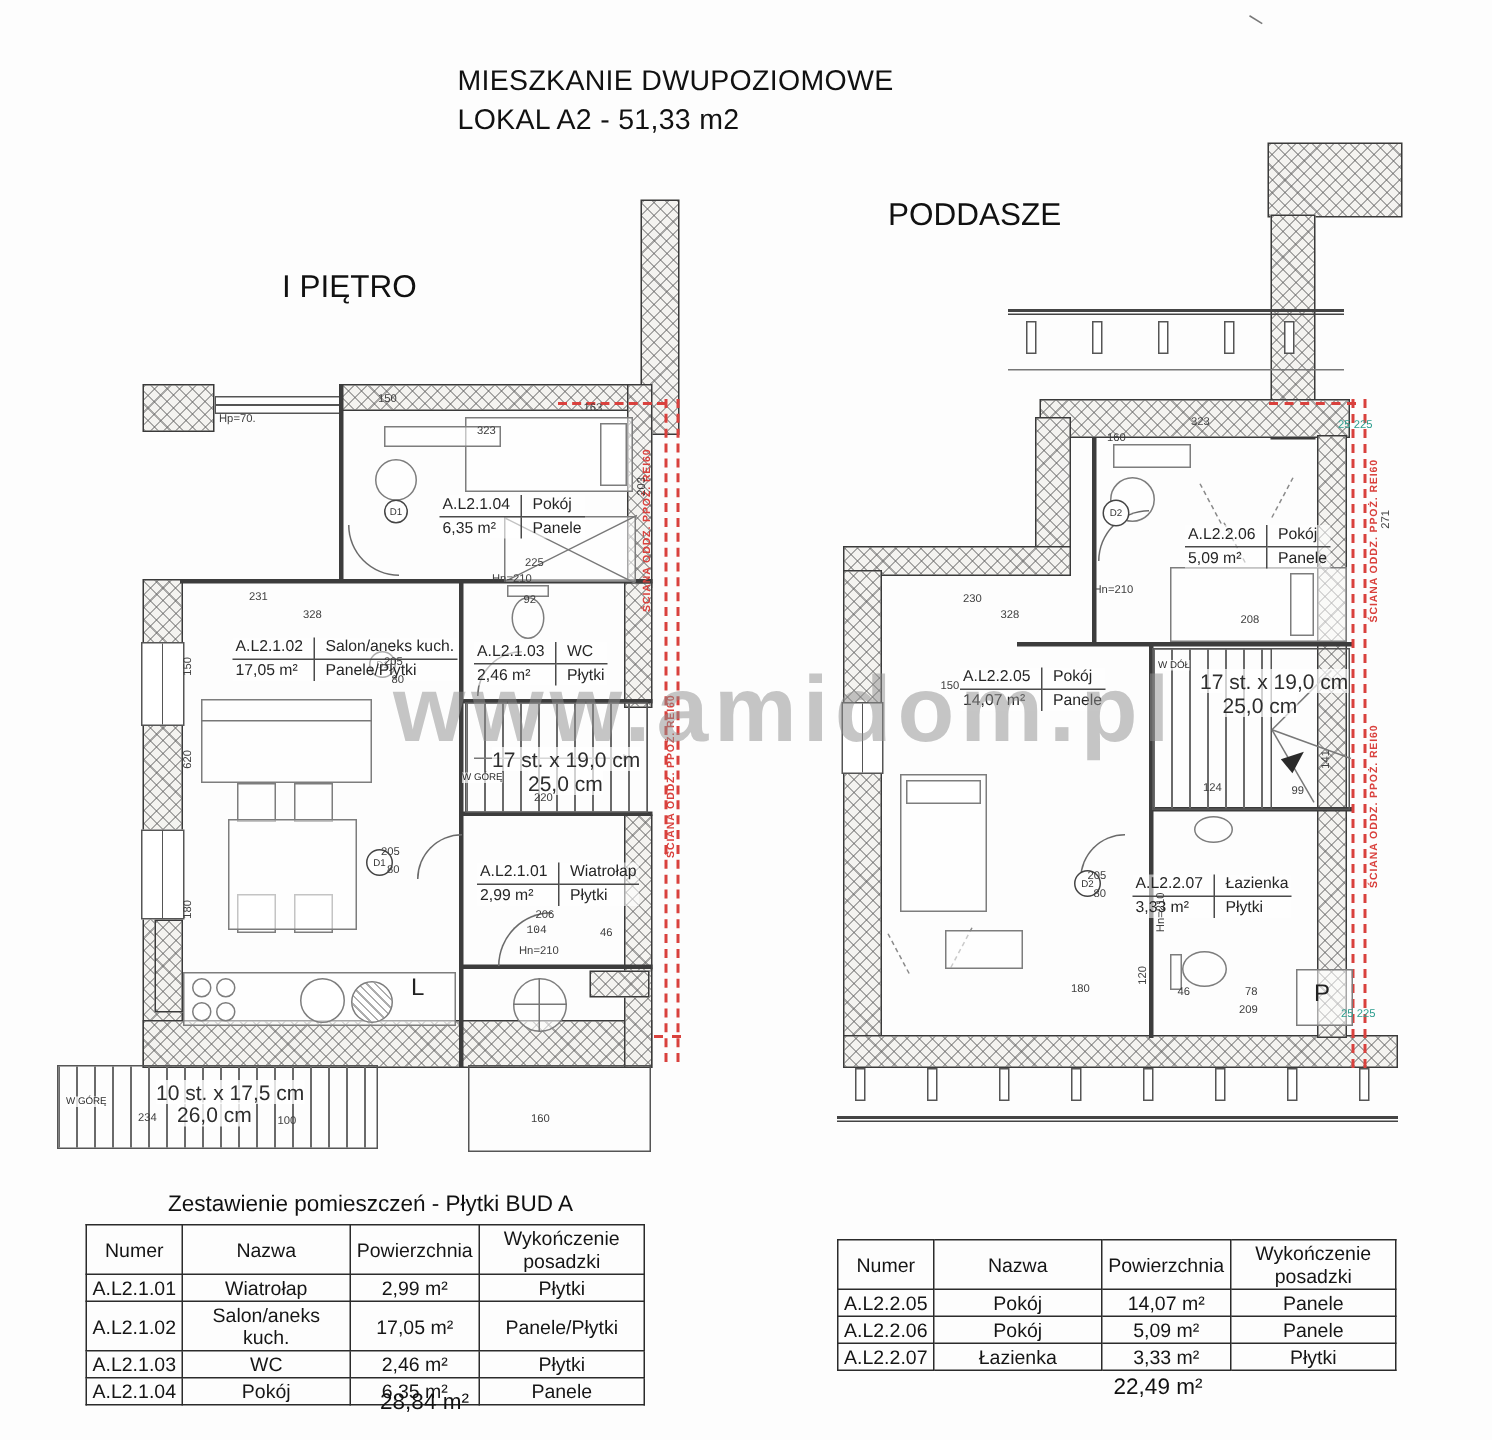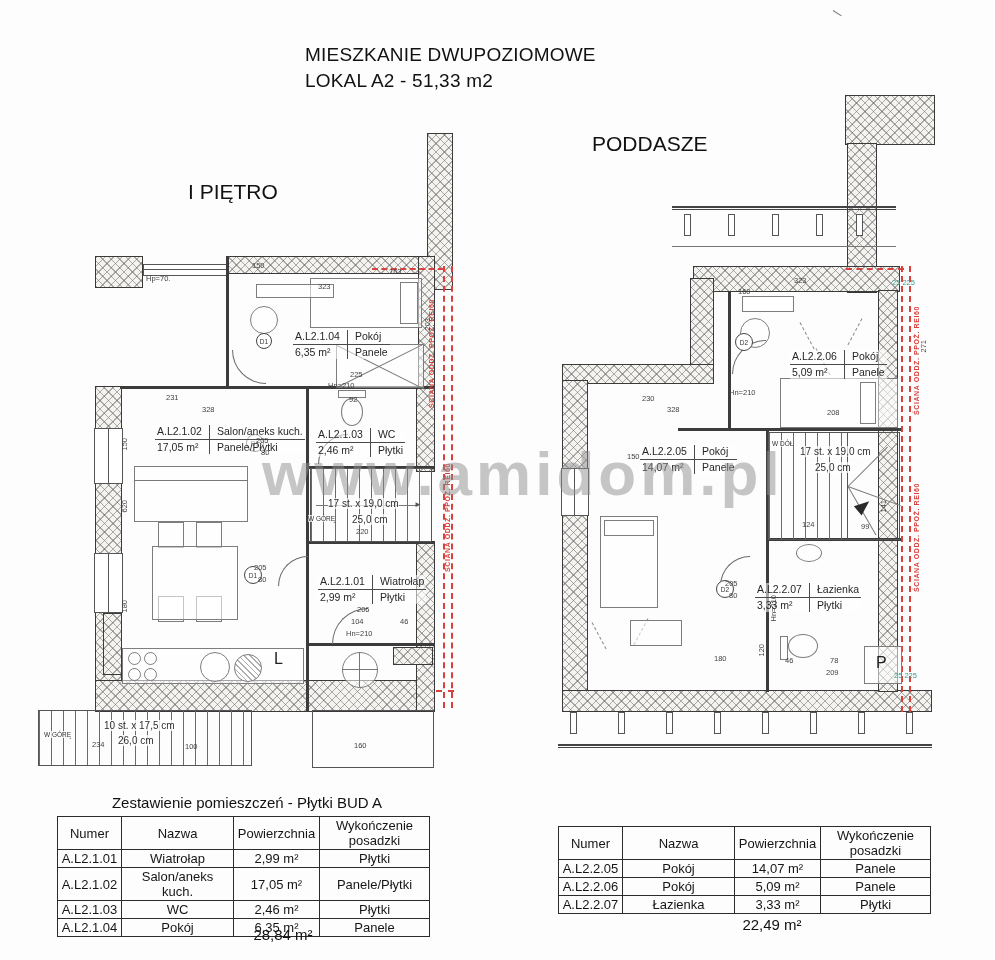--- a/index.html
+++ b/index.html
@@ -24,21 +24,21 @@
               grid-template-columns:auto auto;white-space:nowrap;background:rgba(255,255,255,.55);}
   .room-label .a{border-right:1px solid #4a4a4a;border-bottom:1px solid #4a4a4a;padding:0 7px 1px 2px;}
   .room-label .b{border-bottom:1px solid #4a4a4a;padding:0 2px 1px 7px;}
   .room-label .c{border-right:1px solid #4a4a4a;padding:1px 7px 0 2px;}
   .room-label .d{padding:1px 2px 0 7px;}
   .dim{position:absolute;font-size:7.5px;color:#3f3f3f;white-space:nowrap;}
   .dimv{writing-mode:vertical-rl;transform:rotate(180deg);}
   .teal{color:#2f9e8f;}
   .stairs{position:absolute;box-sizing:border-box;border:1.2px solid #555;
           background:repeating-linear-gradient(90deg,#6a6a6a 0 1px,transparent 1px 12px);}
-  .stxt{position:absolute;font-size:10px;color:#2e2e2e;white-space:nowrap;}
+  .stxt{position:absolute;font-size:14px;color:#2e2e2e;white-space:nowrap;}
   .stxt.sm{font-size:6.5px;}
   .fire-v{position:absolute;width:0;border-left:2.5px dashed #d9413d;}
   .fire-h{position:absolute;height:0;border-top:2.5px dashed #d9413d;}
   .fire-t{position:absolute;font-size:7px;font-weight:bold;color:#d9413d;letter-spacing:.6px;
           writing-mode:vertical-rl;transform:rotate(180deg);white-space:nowrap;}
   .arc{position:absolute;box-sizing:border-box;border:1px solid #6a6a6a;background:transparent;
        border-radius:0 0 0 100%;border-top:none;border-right:none;}
   .door{position:absolute;box-sizing:border-box;border:1.2px solid #444;border-radius:50%;background:#fff;
         font-size:6.5px;color:#333;display:flex;align-items:center;justify-content:center;}
   .dg{position:absolute;height:1px;background:#787878;transform-origin:0 50%;}
@@ -181,21 +181,21 @@
   <span class="dim" style="left:318px;top:282px;">323</span>
   <span class="dim" style="left:146px;top:274px;">Hp=70.</span>
   <span class="dim" style="left:166px;top:393px;">231</span>
   <span class="dim" style="left:202px;top:405px;">328</span>
   <span class="dim" style="left:328px;top:381px;">Hn=210</span>
   <span class="dim" style="left:349px;top:395px;">92</span>
   <span class="dim" style="left:256px;top:436px;">205</span>
   <span class="dim" style="left:261px;top:448px;">80</span>
   <span class="dim" style="left:356px;top:527px;">220</span>
   <span class="dim" style="left:357px;top:605px;">206</span>
-  <span class="dim" style="left:351px;top:617px;">104</span>
+  <span class="dim" style="left:351px;top:617px;font-family:Liberation Mono, monospace;">104</span>
   <span class="dim" style="left:400px;top:617px;">46</span>
   <span class="dim" style="left:346px;top:629px;">Hn=210</span>
   <span class="dim dimv" style="left:120px;top:500px;">620</span>
   <span class="dim dimv" style="left:120px;top:438px;">150</span>
   <span class="dim dimv" style="left:120px;top:600px;">180</span>
   <span class="dim dimv" style="left:423px;top:318px;">203</span>
   <span class="dim" style="left:350px;top:370px;">225</span>
   <span class="dim" style="left:92px;top:740px;">234</span>
   <span class="dim" style="left:185px;top:742px;">100</span>
   <span class="dim" style="left:354px;top:741px;">160</span>

